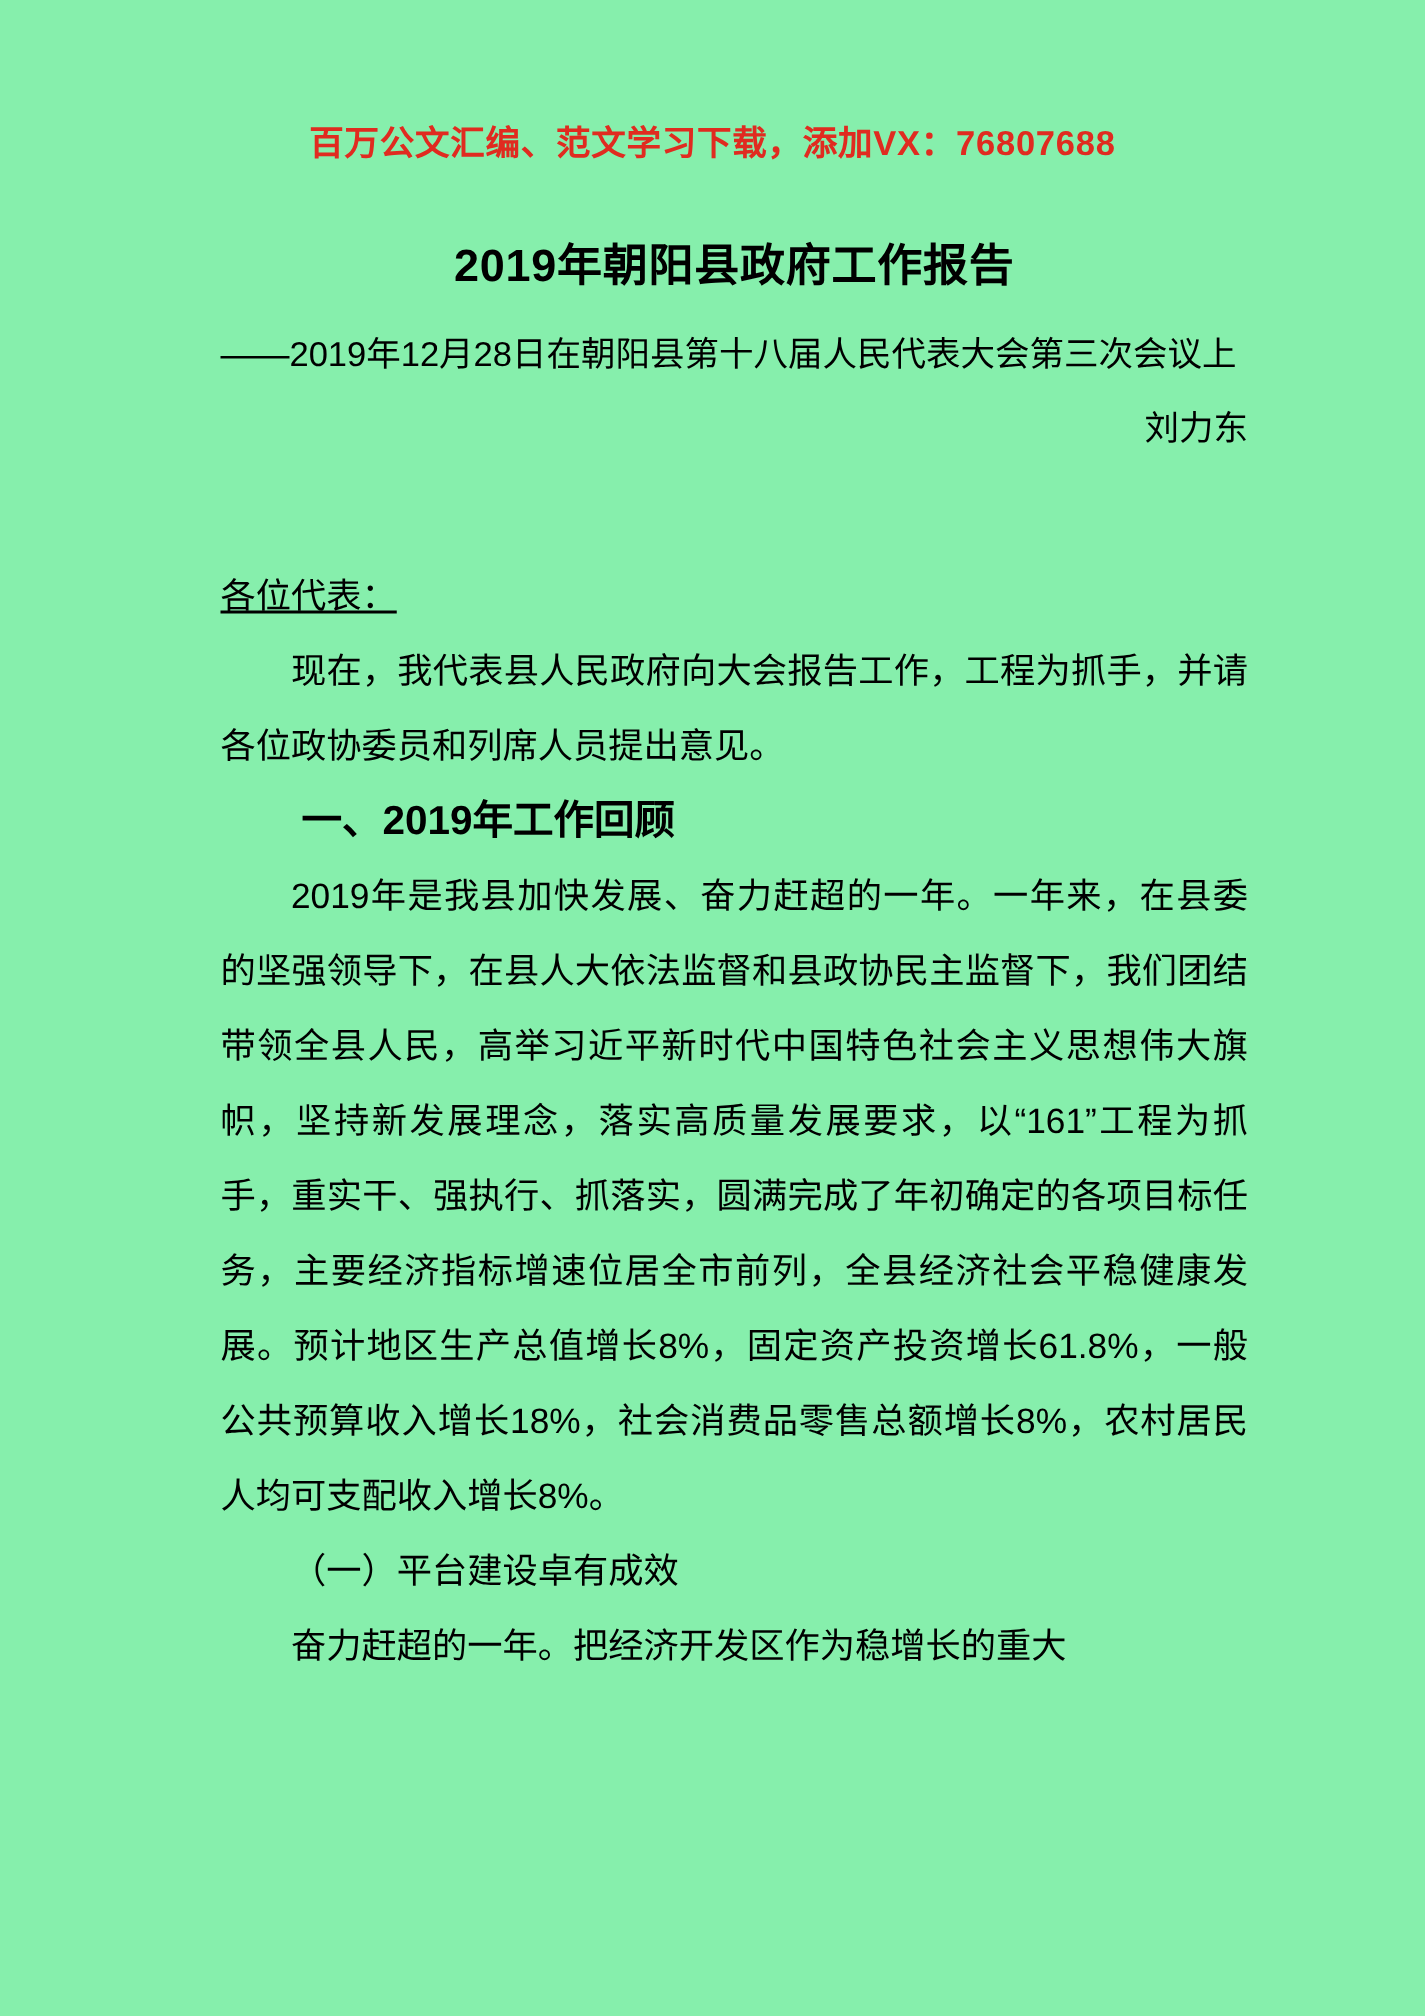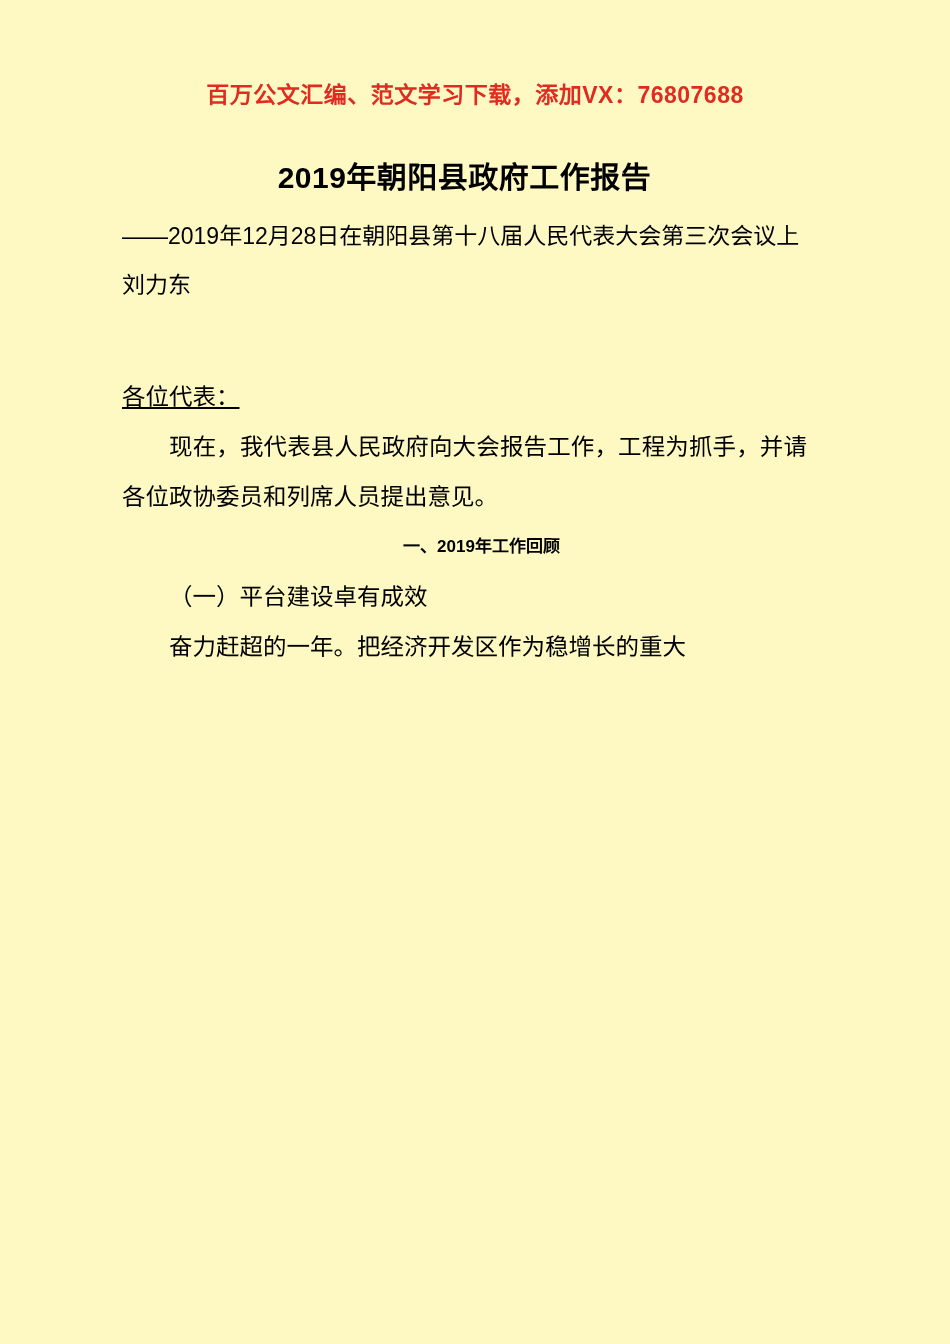--- a/index.html
+++ b/index.html
@@ -38,42 +38,42 @@
     font-size: 23px;
     font-weight: 700;
     letter-spacing: 0.5px;
     white-space: nowrap;
   }
 
   
   .doc {
     position: absolute;
     top: 152px;
-    left: 122px;
+    left: 147px;
     width: 685px;
   }
 
   .doc-title {
     text-align: center;
     font-size: 30px;
     font-weight: 700;
     line-height: 52px;
     letter-spacing: 0.5px;
     margin: 0 0 8px 0;
   }
 
   .doc-subtitle {
     font-size: 23px;
     font-weight: 400;
     line-height: 49px;
     margin: 0;
   }
 
   .doc-author {
-    text-align: left;
+    text-align: right;
     font-size: 23px;
     font-weight: 400;
     line-height: 49px;
     margin: 0;
   }
 
   .gap-after-author { height: 62px; }
 
   p.para {
     margin: 0;
@@ -83,39 +83,38 @@
     text-align: justify;
     text-justify: inter-ideograph;
     text-align-last: left;
   }
 
   p.para.salutation { text-indent: 0; text-decoration: underline; }
   p.para.indent { text-indent: 2em; }
 
   p.heading-1 {
     margin: 0;
-    font-size: 17px;
+    font-size: 27px;
     font-weight: 700;
     line-height: 50px;
     text-indent: 2em;
-    text-align: center;
   }
 
   p.heading-2 {
     margin: 0;
     font-size: 23.5px;
     font-weight: 400;
     line-height: 50px;
     text-indent: 2em;
   }
 </style>
 </head>
 <body>
 
-<div id="page" style="background: #fef9c3; color: rgb(0, 0, 0);">
+<div id="page" style="background: #86efac; color: rgb(0, 0, 0);">
 
   <div class="promo-bar">
     <span class="promo-text" style="color: rgb(224, 43, 32);">百万公文汇编、范文学习下载，添加VX：76807688</span>
   </div>
 
   <div class="doc">
 
     <h1 class="doc-title">2019年朝阳县政府工作报告</h1>
 
     <p class="doc-subtitle">——2019年12月28日在朝阳县第十八届人民代表大会第三次会议上</p>
@@ -123,20 +122,21 @@
     <p class="doc-author">刘力东</p>
 
     <div class="gap-after-author"></div>
 
     <p class="para salutation">各位代表：</p>
 
     <p class="para indent">现在，我代表县人民政府向大会报告工作，工程为抓手，并请各位政协委员和列席人员提出意见。</p>
 
     <p class="heading-1">一、2019年工作回顾</p>
 
+    <p class="para indent">2019年是我县加快发展、奋力赶超的一年。一年来，在县委的坚强领导下，在县人大依法监督和县政协民主监督下，我们团结带领全县人民，高举习近平新时代中国特色社会主义思想伟大旗帜，坚持新发展理念，落实高质量发展要求，以“161”工程为抓手，重实干、强执行、抓落实，圆满完成了年初确定的各项目标任务，主要经济指标增速位居全市前列，全县经济社会平稳健康发展。预计地区生产总值增长8%，固定资产投资增长61.8%，一般公共预算收入增长18%，社会消费品零售总额增长8%，农村居民人均可支配收入增长8%。</p>
 
     <p class="heading-2">（一）平台建设卓有成效</p>
 
     <p class="para indent">奋力赶超的一年。把经济开发区作为稳增长的重大</p>
 
   </div>
 
 </div>
 
 </body></html>

